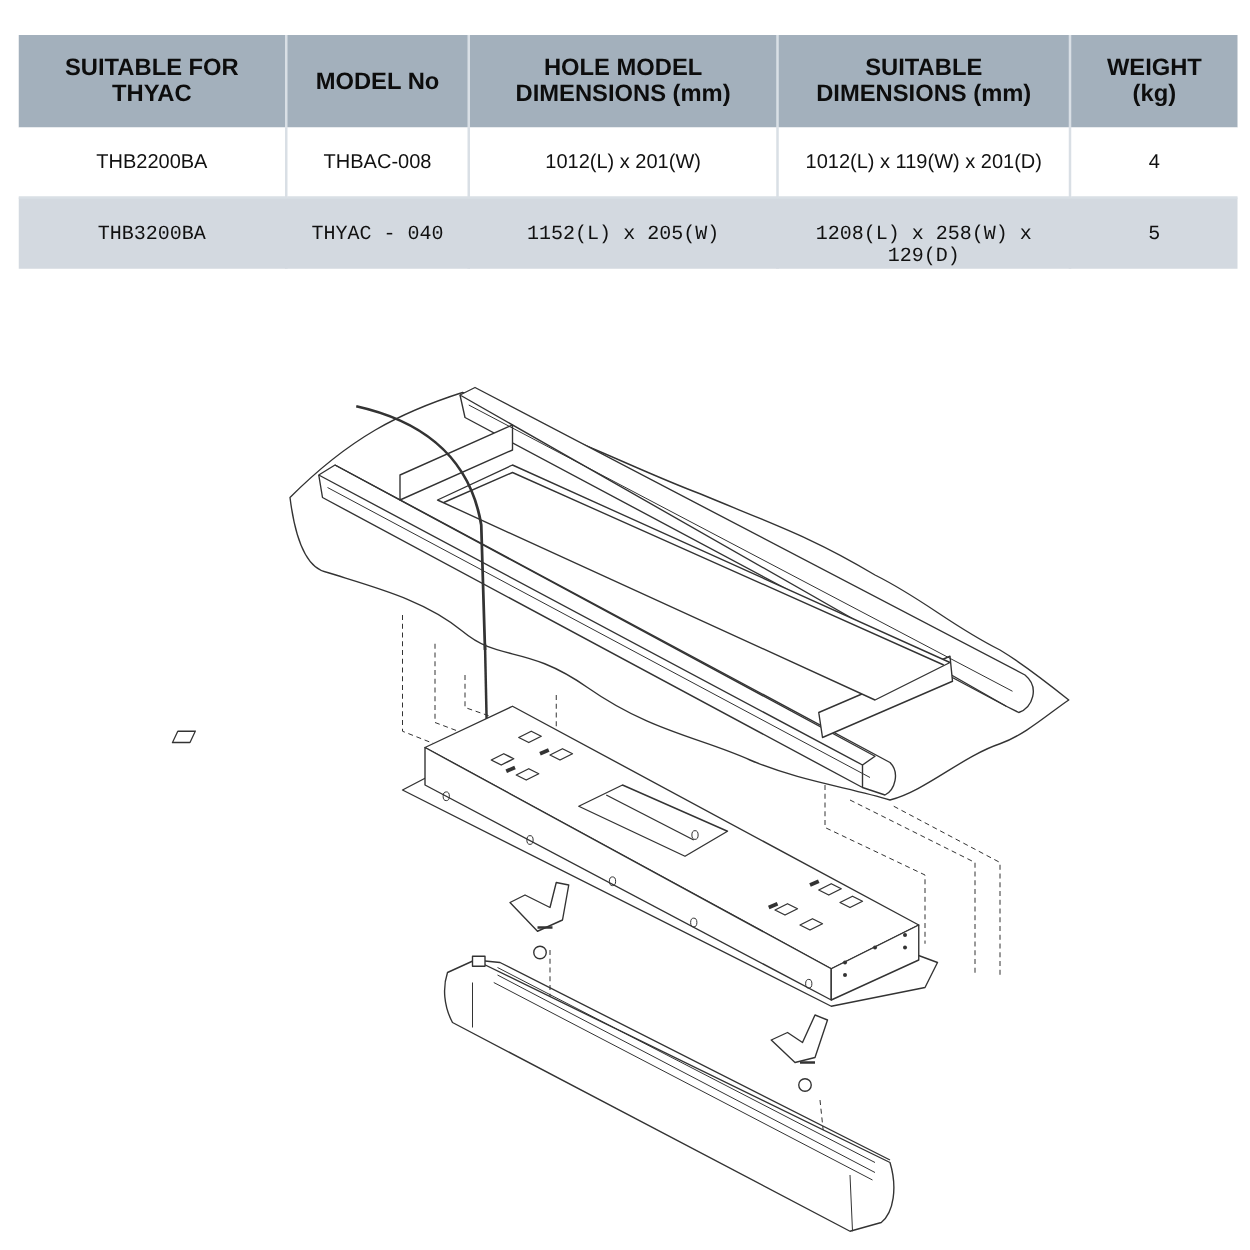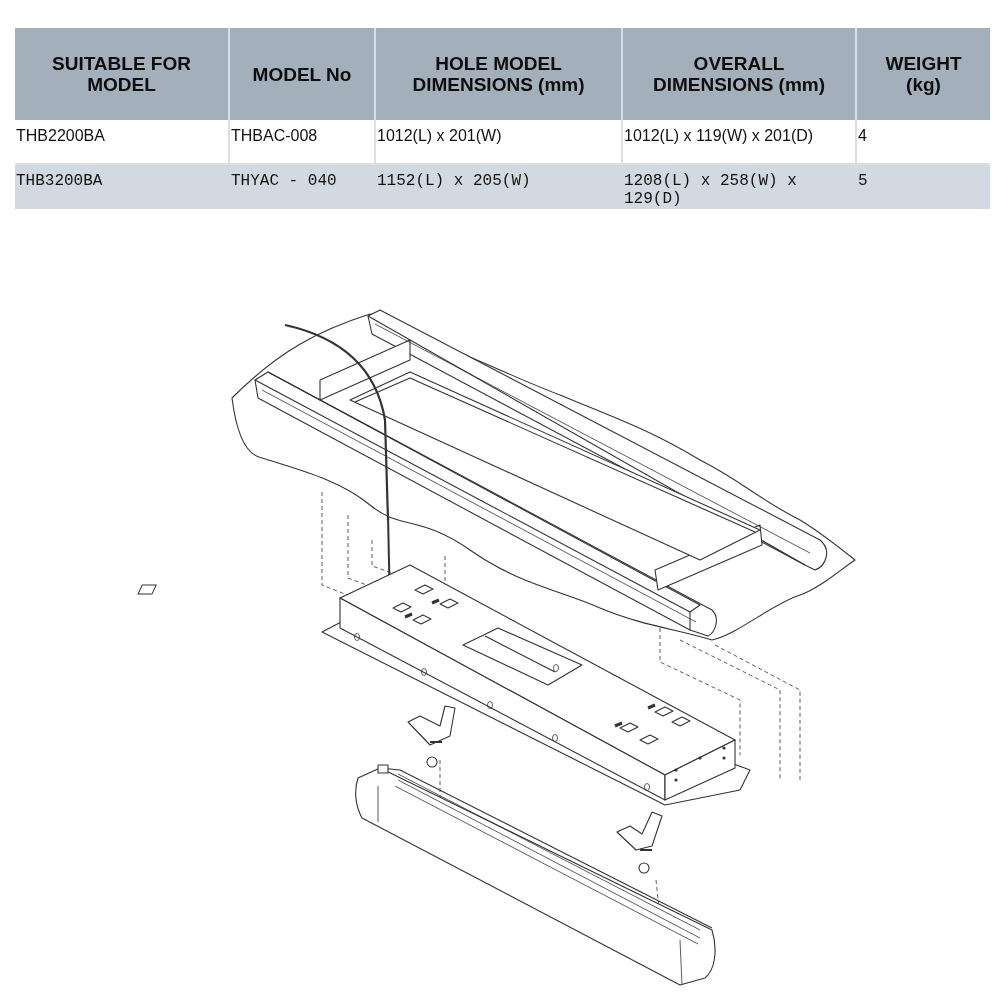--- a/index.html
+++ b/index.html
@@ -3,51 +3,51 @@
   <meta charset="utf-8">
   <style>
     html, body { margin: 0; padding: 0; background: #ffffff; }
     body { width: 1000px; height: 1000px; position: relative; overflow: hidden; font-family: "Liberation Sans", sans-serif; }
     .spec-table {
       position: absolute; left: 15px; top: 28px; width: 975px;
       border-collapse: collapse; table-layout: fixed;
     }
     .spec-table th {
       background: #a3b0bc; color: #0d0d0d; font-weight: bold;
-      font-size: 19px; line-height: 21px; height: 92px; padding: 0 4px;
+      font-size: 19px; line-height: 21px; height: 74px; padding: 0 4px;
       text-align: center; vertical-align: middle;
       border-right: 2px solid #d9dfe5;
     }
     .spec-table th:last-child, .spec-table td:last-child { border-right: none; }
     .spec-table td {
-      font-size: 16px; color: #111; text-align: left; vertical-align: top;
-      padding-top: 7px; height: 35px;
+      font-size: 16px; color: #111; text-align: center; vertical-align: top;
+      padding-top: 19px; height: 35px;
       border-right: 2px solid #d9dfe5;
     }
     .spec-table tr.row-a td { background: #ffffff; border-bottom: 2px solid #d9dfe5; }
     .spec-table tr.row-b td { background: #d3d9e0; border-right-color: #d3d9e0; font-family: Liberation Mono, monospace; }
     .drawing { position: absolute; left: 0; top: 290px; width: 1000px; height: 710px; }
   </style>
 </head>
 <body>
 
 <table class="spec-table">
   <colgroup>
     <col style="width:214px">
       <col style="width:146px">
       <col style="width:247px">
       <col style="width:234px">
       <col style="width:134px">
   </colgroup>
   <thead>
     <tr>
-      <th><span>SUITABLE FOR</span><br><span>MODEL</span></th>
+      <th><span>SUITABLE FOR</span><br><span>THYAC</span></th>
       <th><span>MODEL No</span></th>
       <th><span>HOLE MODEL</span><br><span>DIMENSIONS (mm)</span></th>
-      <th><span>OVERALL</span><br><span>DIMENSIONS (mm)</span></th>
+      <th><span>SUITABLE</span><br><span>DIMENSIONS (mm)</span></th>
       <th><span>WEIGHT</span><br><span>(kg)</span></th>
     </tr>
   </thead>
   <tbody>
     <tr class="row-a">
       <td>THB2200BA</td>
       <td>THBAC-008</td>
       <td>1012(L) x 201(W)</td>
       <td>1012(L) x 119(W) x 201(D)</td>
       <td>4</td>

